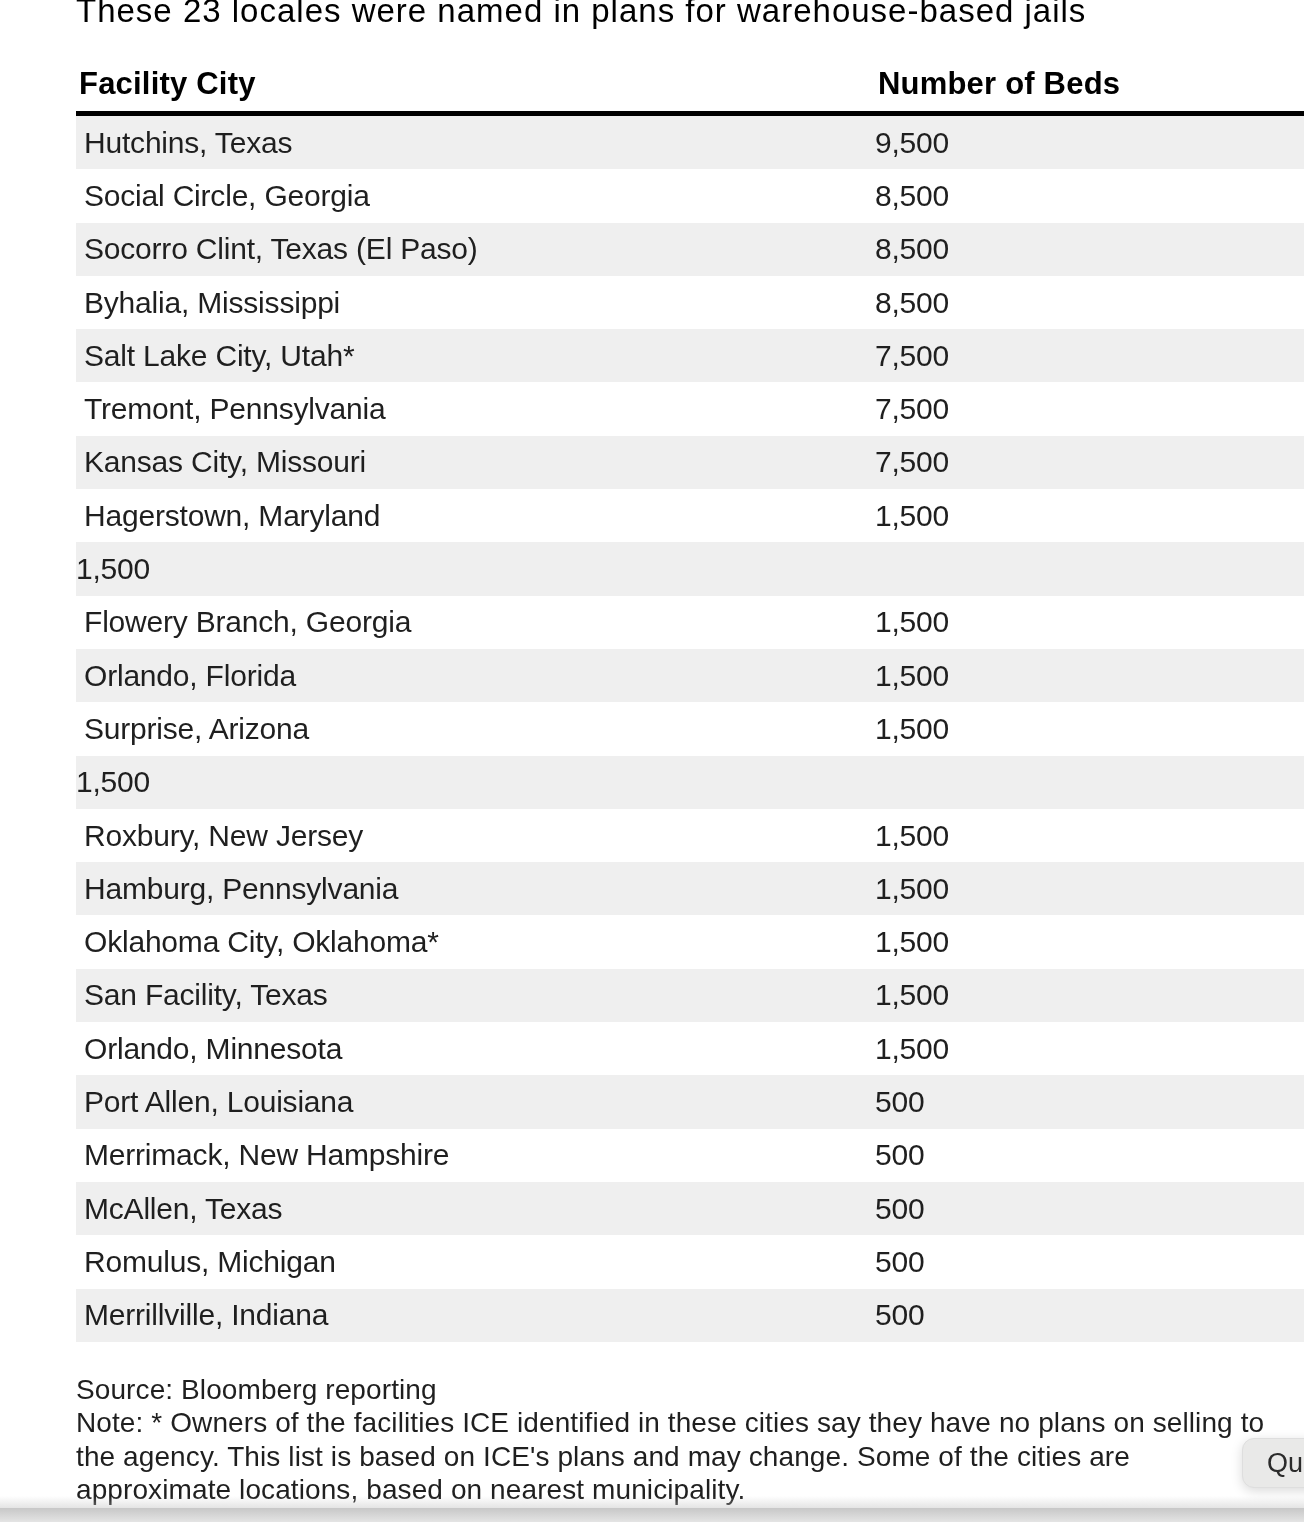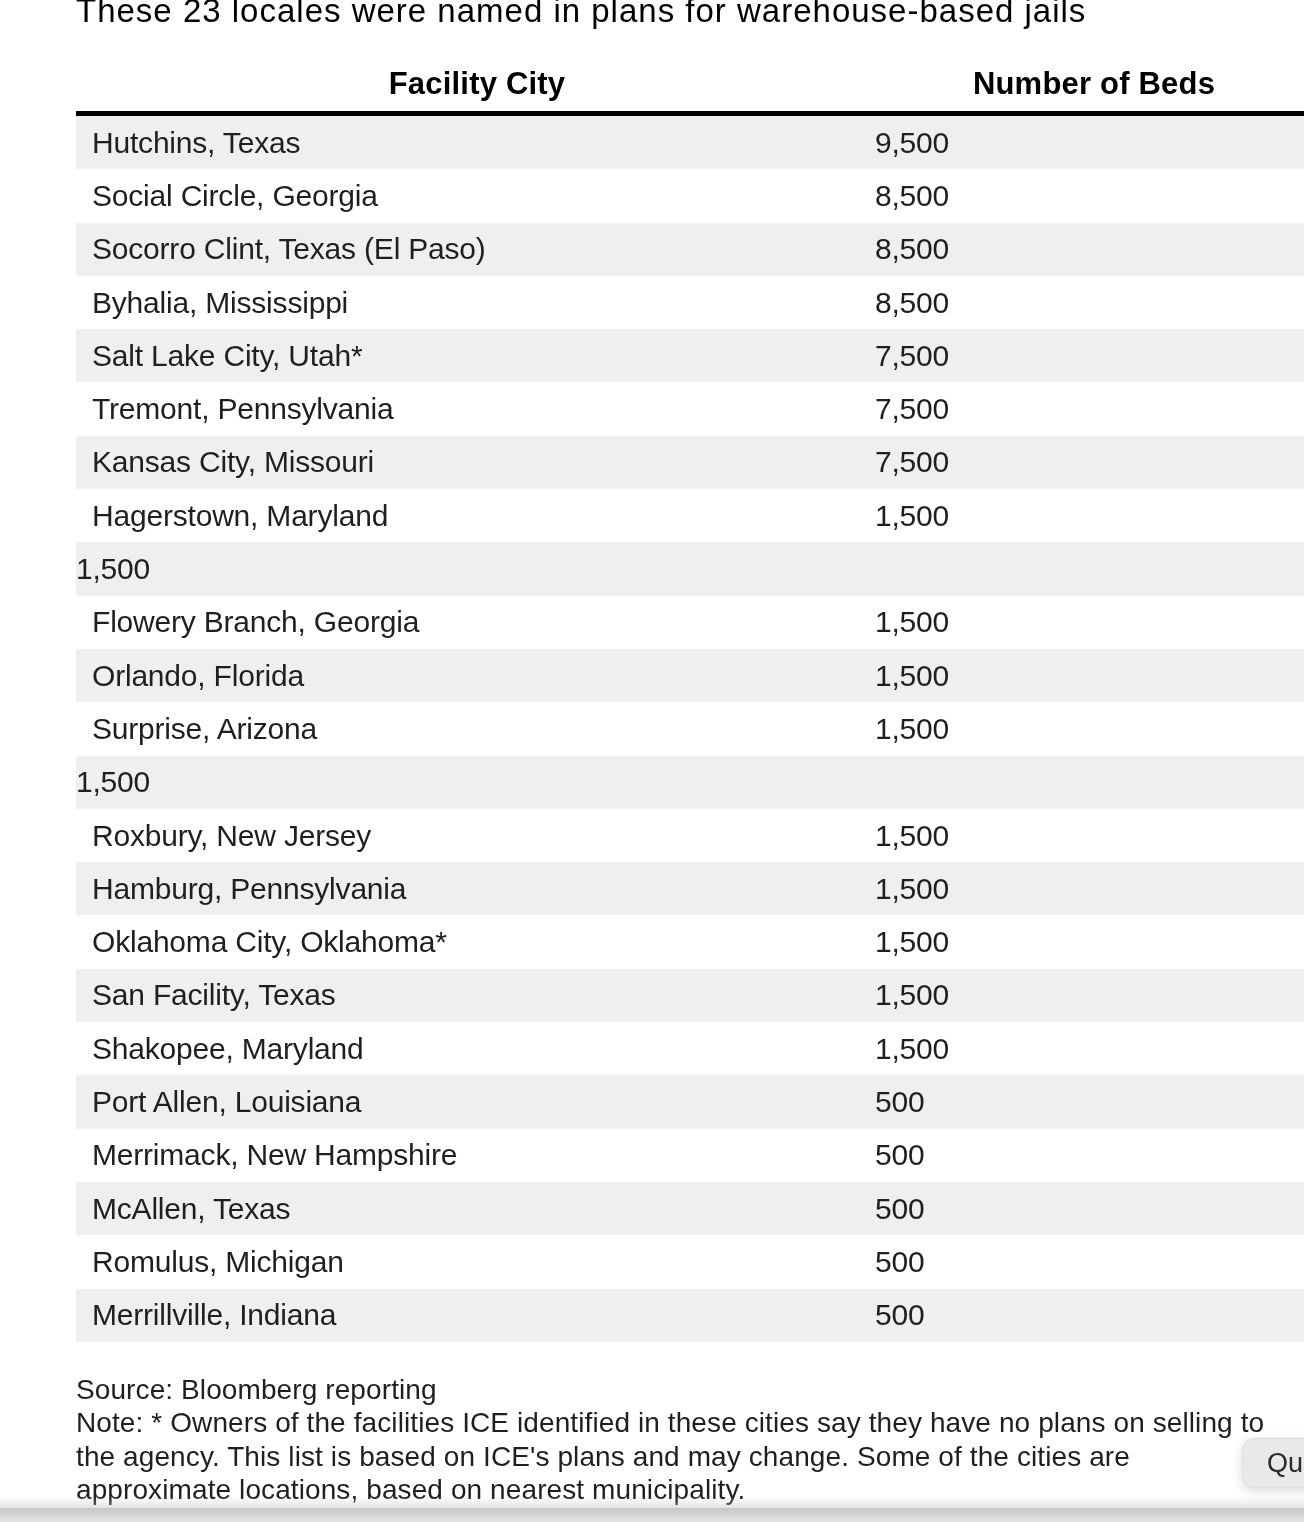--- a/index.html
+++ b/index.html
@@ -32,33 +32,33 @@
     display: grid;
     grid-template-columns: 799px 1fr;
     font-size: 31px;
     line-height: 33px;
     font-weight: 700;
     letter-spacing: 0.2px;
     color: #000000;
     padding-bottom: 11px;
     border-bottom: 5px solid #000000;
   }
-  .thead .th { padding-left: 3px; text-align: center; }
+  .thead .th { padding-left: 3px; }
   .tbody { width: 100%; }
   .row {
     display: grid;
     grid-template-columns: 799px 1fr;
     align-items: center;
     height: 53.3px;
     font-size: 30px;
     letter-spacing: -0.2px;
     color: #1f1f1f;
   }
   .row:nth-child(odd) { background: #efefef; }
-  .cell-city { padding-left: 16px; white-space: nowrap; }
+  .cell-city { padding-left: 8px; white-space: nowrap; }
   .cell-beds { white-space: nowrap; }
   .footer {
     margin-top: 31px;
     font-size: 28px;
     line-height: 33.5px;
     letter-spacing: 0.1px;
     color: #1f1f1f;
   }
   .footer div { white-space: nowrap; }
   .band-fade {
@@ -179,21 +179,21 @@
     <div class="cell-city">Oklahoma City, Oklahoma*</div>
     <div class="cell-beds">1,500</div>
   </div>
 
   <div class="row">
     <div class="cell-city">San Facility, Texas</div>
     <div class="cell-beds">1,500</div>
   </div>
 
   <div class="row">
-    <div class="cell-city">Shakopee, Maryland</div>
+    <div class="cell-city">Orlando, Minnesota</div>
     <div class="cell-beds">1,500</div>
   </div>
 
   <div class="row">
     <div class="cell-city">Port Allen, Louisiana</div>
     <div class="cell-beds">500</div>
   </div>
 
   <div class="row">
     <div class="cell-city">Merrimack, New Hampshire</div>

